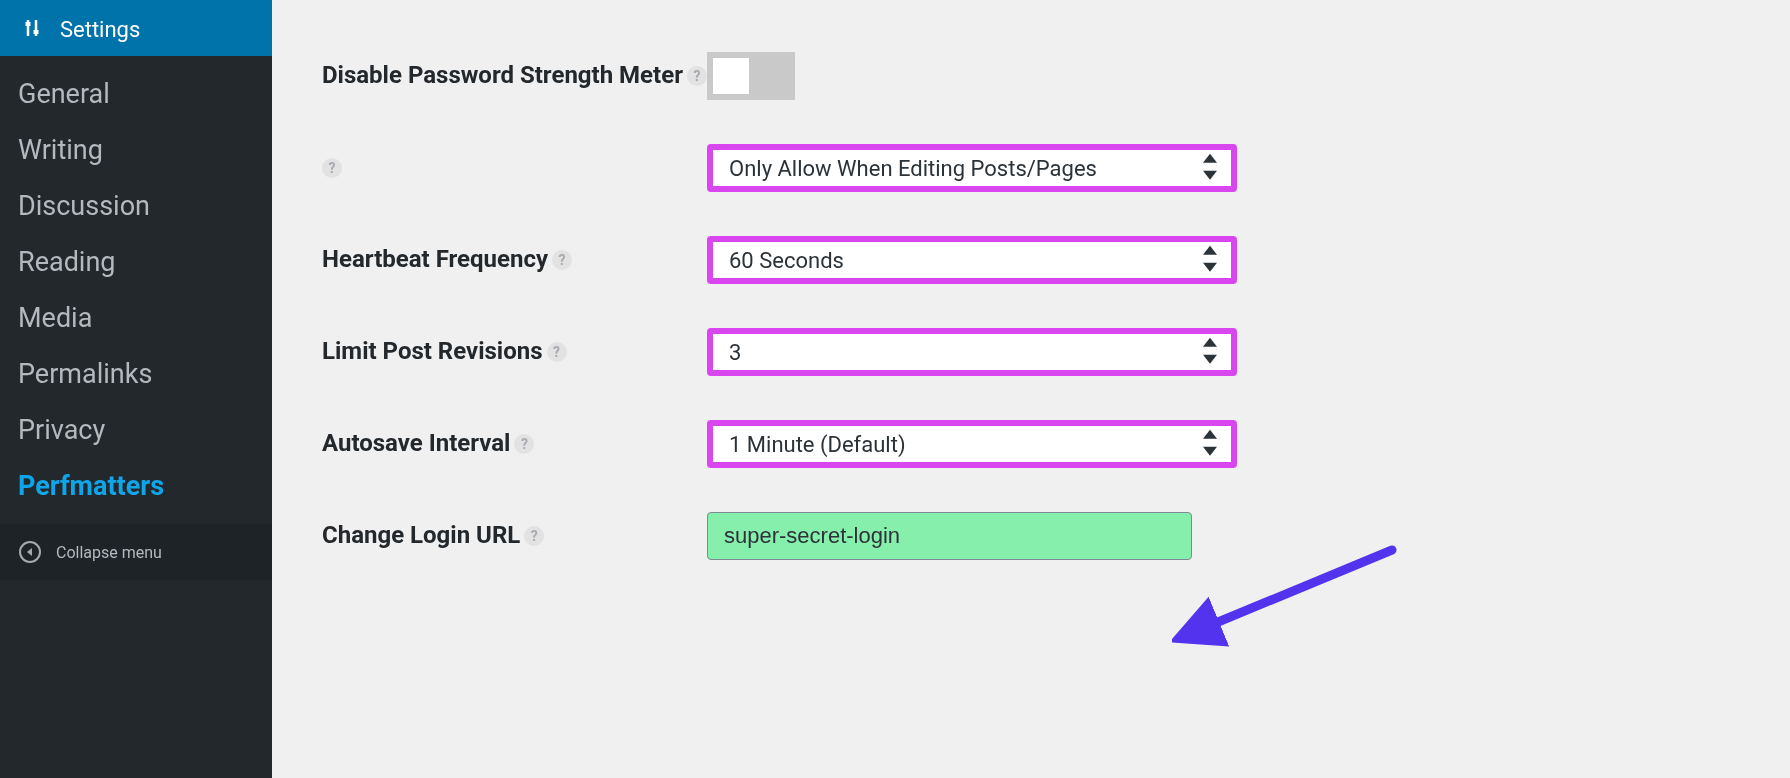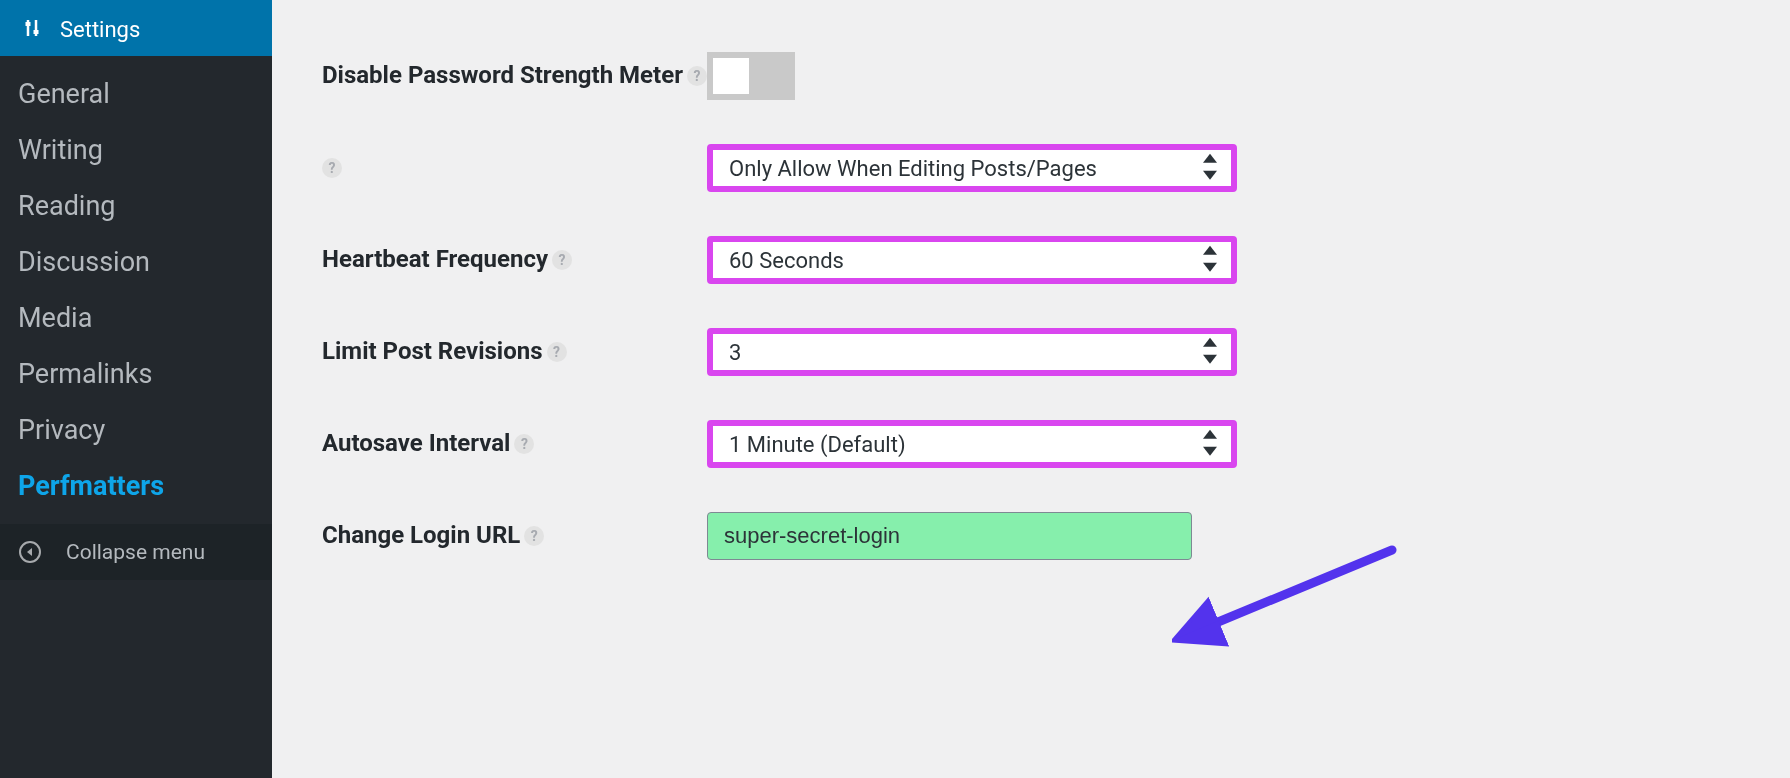--- a/index.html
+++ b/index.html
@@ -56,22 +56,22 @@
     .sidebar-list li.active {
       color: #0ea5e9;
       font-weight: 700;
     }
     .collapse-menu {
       background: #1d2327;
       color: #b4b9be;
       padding: 16px 18px;
       display: flex;
       align-items: center;
-      gap: 24px;
-      font-size: 21px;
+      gap: 14px;
+      font-size: 16px;
       cursor: pointer;
       margin-top: 10px;
     }
     .collapse-menu .circle-icon {
       width: 24px; height: 24px;
     }
     .main {
       flex: 1;
       padding: 30px 50px;
       overflow: auto;
@@ -176,22 +176,22 @@
         <line x1="16" y1="4" x2="16" y2="20"></line>
         <rect x="5.5" y="6" width="5" height="4" fill="#fff" stroke="none"></rect>
         <rect x="13.5" y="14" width="5" height="4" fill="#fff" stroke="none"></rect>
       </svg>
     </span>
     <span class="title">Settings</span>
   </div>
   <ul class="sidebar-list">
     <li>General</li>
     <li>Writing</li>
+    <li>Discussion</li>
     <li>Reading</li>
-    <li>Discussion</li>
     <li>Media</li>
     <li>Permalinks</li>
     <li>Privacy</li>
     <li class="active">Perfmatters</li>
   </ul>
   <div class="collapse-menu">
     <span class="circle-icon">
       <svg viewBox="0 0 24 24" width="24" height="24">
         <circle cx="12" cy="12" r="10" fill="none" stroke="#a7aaad" stroke-width="2"></circle>
         <path d="M14 8 L9 12 L14 16 Z" fill="#a7aaad"></path>

